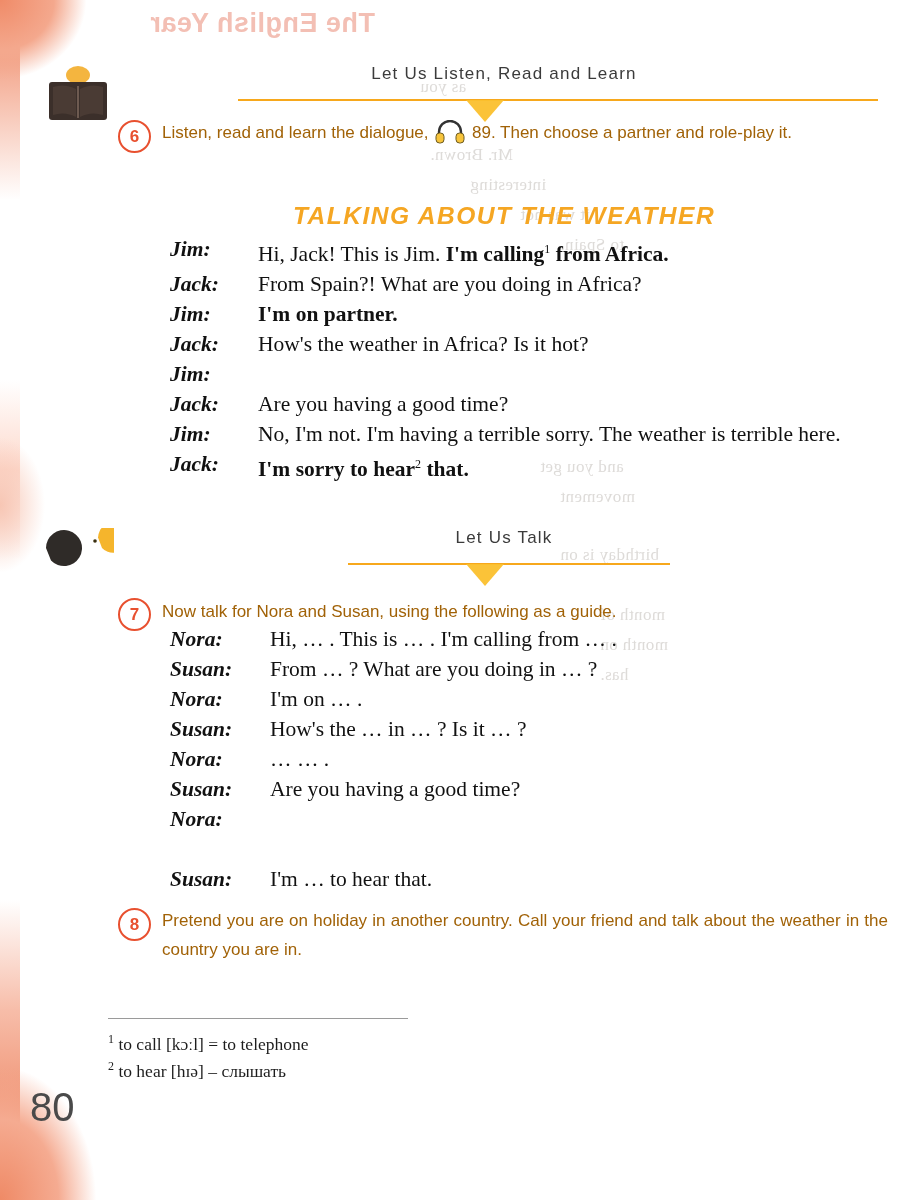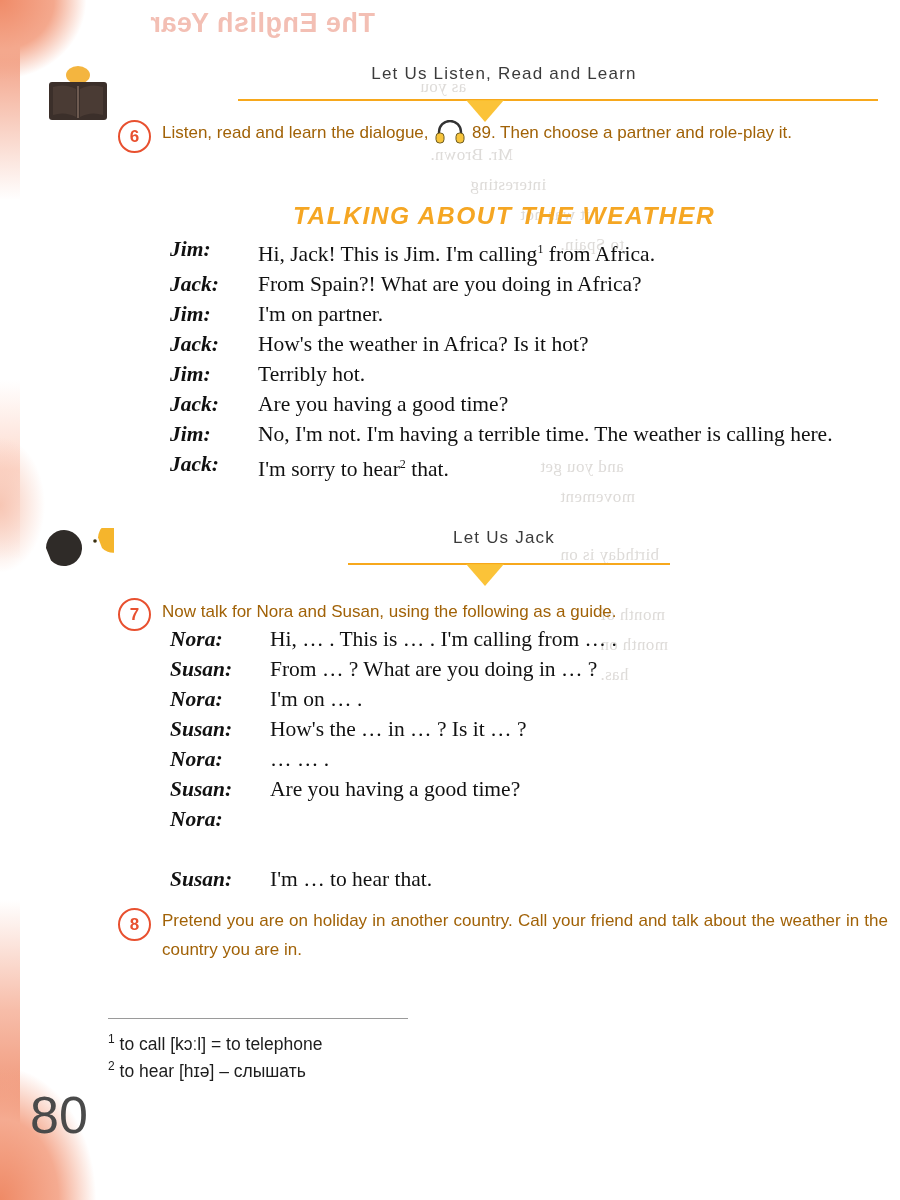--- a/index.html
+++ b/index.html
@@ -201,45 +201,45 @@
     display: flex;
   }
   .dialogue .spk {
     font-style: italic;
     font-weight: bold;
     white-space: nowrap;
   }
   .dialogue .line {
     flex: 1;
   }
-  .b { font-weight: normal; }
+  .b { font-weight: bold; }
   sup { font-size: 12px; vertical-align: super; }
 
   
   .fn-rule {
     position: absolute;
     left: 0;
     width: 300px;
     height: 1px;
     background: #9a9a9a;
   }
   .footnote {
     position: absolute;
-    font-family: Liberation Sans, sans-serif;
+    font-family: Liberation Serif, serif;
     font-size: 17.5px;
     line-height: 27px;
     color: #1d1d1d;
   }
 
   .page-num {
     position: absolute;
     left: 30px;
     top: 1085px;
     font-family: "Liberation Sans", sans-serif;
-    font-size: 52px;
+    font-size: 40px;
     color: #4a4a4a;
   }
 </style>
 </head>
 <body>
 
 <div class="page">
 
   <div class="left-bar"></div>
   <div class="left-bar-inner"></div>
@@ -310,49 +310,48 @@
         <div class="line b">I'm on partner.</div>
       </div>
 
       <div class="row">
         <div class="spk" style="width:88px;">Jack:</div>
         <div class="line">How's the weather in Africa? Is it hot?</div>
       </div>
 
       <div class="row">
         <div class="spk" style="width:88px;">Jim:</div>
-        <div class="line">Terribly hot.</div>
       </div>
 
       <div class="row">
         <div class="spk" style="width:88px;">Jack:</div>
         <div class="line">Are you having a good time?</div>
       </div>
 
       <div class="row">
         <div class="spk" style="width:88px;">Jim:</div>
-        <div class="line" style="padding-left:0;">No, I'm not. I'm having a terrible time. The weather is calling here.</div>
+        <div class="line" style="padding-left:0;">No, I'm not. I'm having a terrible sorry. The weather is terrible here.</div>
       </div>
 
       <div class="row">
         <div class="spk" style="width:88px;">Jack:</div>
         <div class="line"><span class="b">I'm sorry to hear</span><sup>2</sup><span class="b"> that.</span></div>
       </div>
     </div>
 
     <div class="pacman-icons">
       <svg viewBox="0 0 74 40" width="74" height="40">
         <path d="M30 20 a18 18 0 1 1 -5 -12.5 L30 20 Z" fill="#2f2b28" transform="rotate(180 18 20)"></path>
         <path d="M62 20 a15 15 0 1 0 -4 -10.5 L62 20 Z" fill="#f5b52c"></path>
         <circle cx="55" cy="13" r="1.8" fill="#3a2f10"></circle>
       </svg>
     </div>
 
     <div class="section-head" style="top:528px;">
-      <span class="txt">Let Us Jack</span>
+      <span class="txt">Let Us Talk</span>
     </div>
     <div class="head-rule" style="top:563px; left:240px; right:230px;"></div>
     <div class="head-tri" style="left:358px; top:564px;"></div>
 
     <div class="ex-num" style="left:10px; top:598px;">7</div>
     <div class="ex-text" style="left:54px; top:597px; width:726px; text-align:left;">Now talk for Nora and Susan, using the following as a guide.</div>
 
     <div class="dialogue" style="left:62px; top:624px; width:722px;">
       <div class="row">
         <div class="spk" style="width:100px;">Nora:</div>

